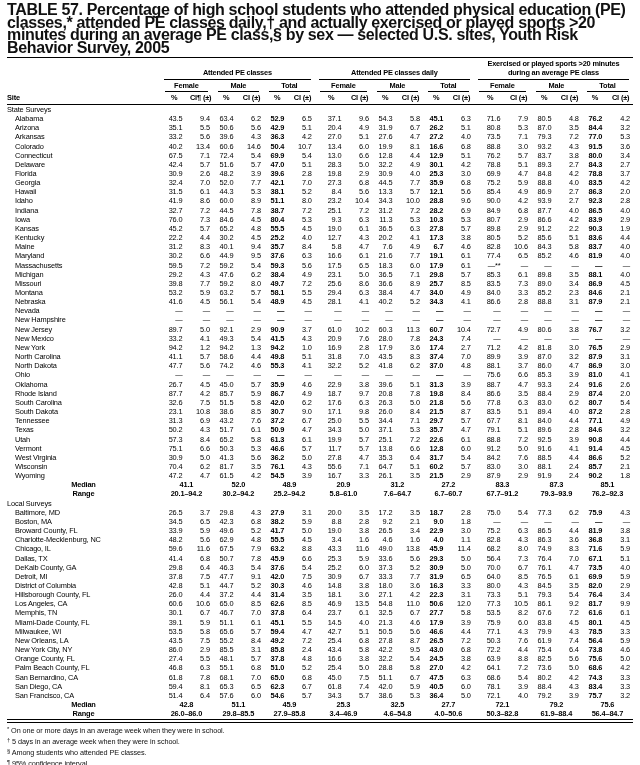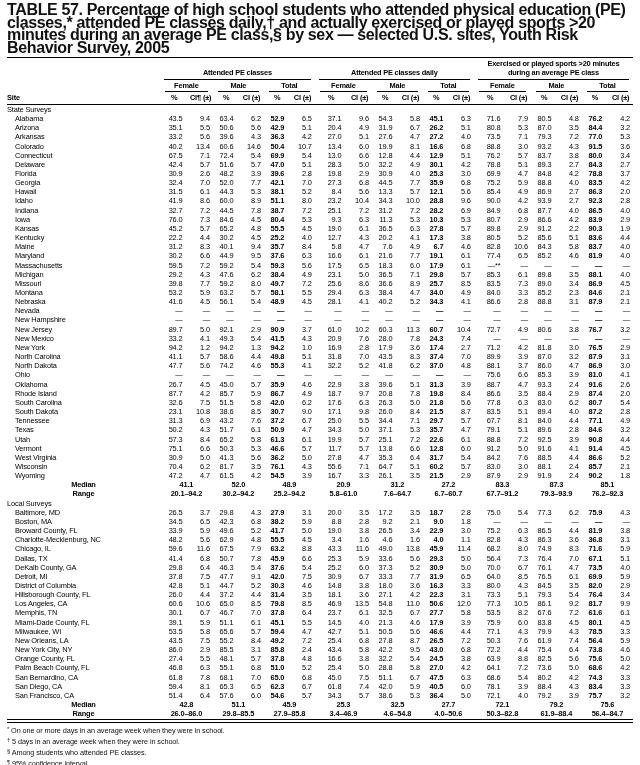--- a/index.html
+++ b/index.html
@@ -1199,21 +1199,21 @@
           <td class="ci">5.4</td>
           <td class="pct tot">76.4</td>
           <td class="ci">3.4</td>
         </tr>
         <tr>
           <td class="site">Los Angeles, CA</td>
           <td class="pct">60.6</td>
           <td class="ci">10.6</td>
           <td class="pct">65.0</td>
           <td class="ci">8.5</td>
-          <td class="pct tot">79.8</td>
+          <td class="pct tot">62.6</td>
           <td class="ci">8.5</td>
           <td class="pct">46.9</td>
           <td class="ci">13.5</td>
           <td class="pct">54.8</td>
           <td class="ci">11.0</td>
           <td class="pct tot">50.6</td>
           <td class="ci">12.0</td>
           <td class="pct">77.3</td>
           <td class="ci">10.5</td>
           <td class="pct">86.1</td>

